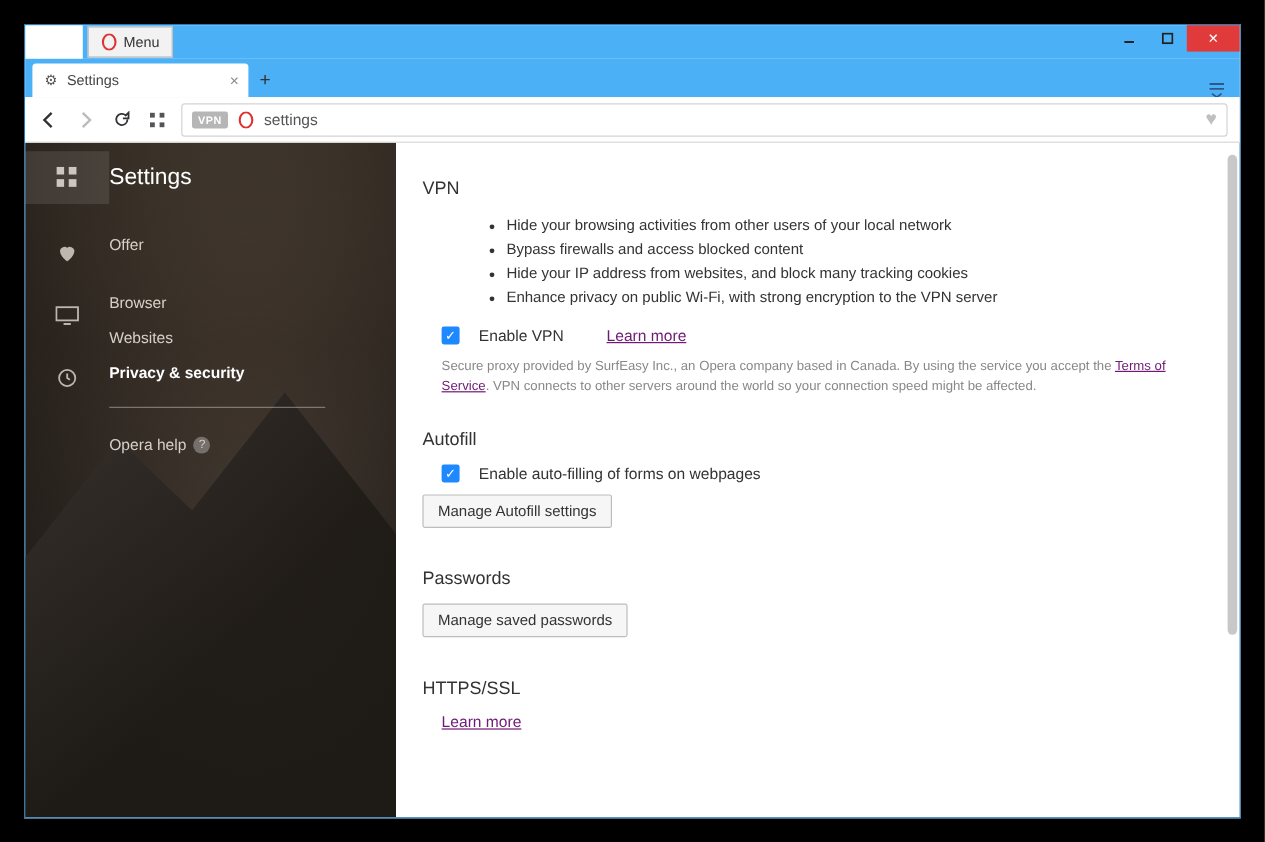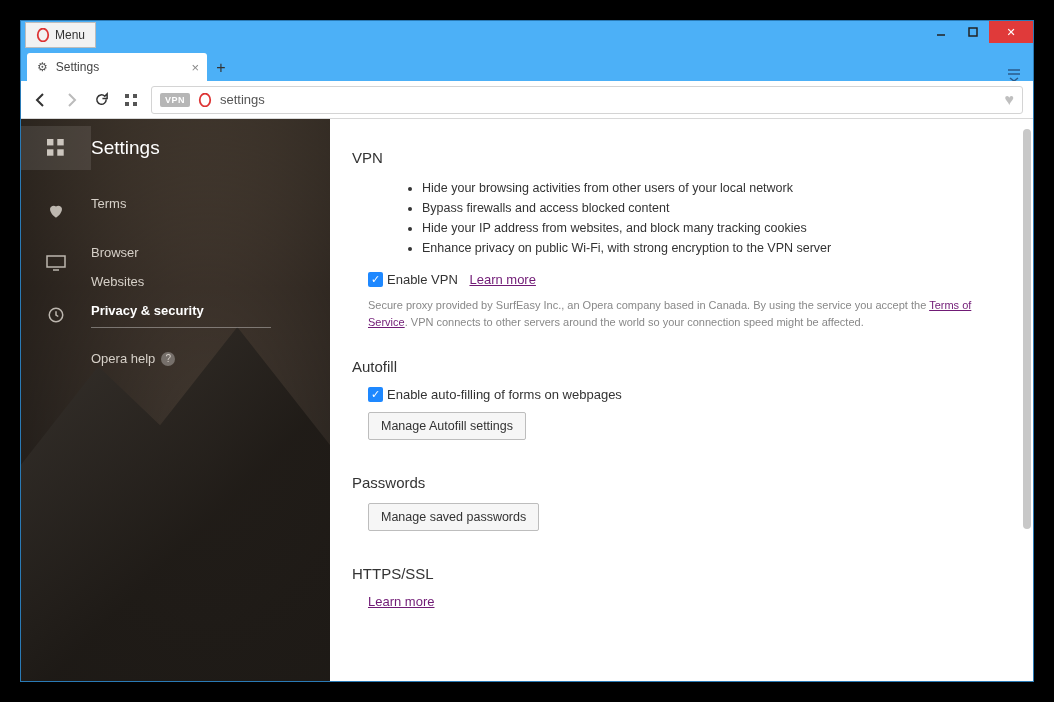--- a/index.html
+++ b/index.html
@@ -1,20 +1,20 @@
 <!DOCTYPE html>
 <html><head>
 <meta charset="utf-8">
 <style>
 * { margin: 0; padding: 0; box-sizing: border-box; font-family: "Segoe UI", Arial, sans-serif; }
 body { background: #000; width: 1054px; height: 702px; overflow: hidden; }
 
 .window-frame { position: absolute; inset: 20px; background: #fff; border: 1px solid #2a7ab5; display: flex; flex-direction: column; }
 
-.titlebar { height: 28px; background: #4cb0f7; display: flex; align-items: center; position: relative; }
+.titlebar { height: 28px; background: #4cb0f7; display: flex; align-items: center; position: relative; margin-left: 48px; }
 .menu-btn { height: 26px; margin-left: 4px; padding: 0 10px; background: #f2f2f2; border: 1px solid #bcbcbc; display: flex; align-items: center; gap: 5px; font-size: 12px; color: #333; cursor: pointer; }
 .menu-btn svg { width: 14px; height: 14px; }
 .win-controls { position: absolute; right: 0; top: 0; display: flex; height: 22px; }
 .win-btn { width: 32px; height: 22px; display: flex; align-items: center; justify-content: center; cursor: pointer; font-size: 12px; color: #222; }
 .win-btn.close { background: #e03a3a; color: #fff; width: 44px; }
 .win-btn.close:before { content:"✕"; font-size:11px; }
 
 .tabstrip { height: 32px; background: #4cb0f7; display: flex; align-items: flex-end; padding-left: 6px; }
 .tab { height: 28px; background: #fff; border-top-left-radius: 3px; border-top-right-radius: 3px; display: flex; align-items: center; padding: 0 8px 0 10px; gap: 8px; min-width: 180px; font-size: 12px; color: #444; }
 .tab .gear { font-size: 12px; color: #555; }
@@ -35,34 +35,34 @@
 .sidebar { width: 309px; background: linear-gradient(180deg, #6a5a4a 0%, #4a3e34 30%, #2e2a26 100%); position: relative; color: #fff; display: flex; }
 .sidebar::before { content:""; position:absolute; inset:0; background: radial-gradient(ellipse at 60% 60%, rgba(0,0,0,0.0) 0%, rgba(0,0,0,0.6) 100%); pointer-events:none; }
 .mountain { position:absolute; bottom:0; left:0; right:0; height:70%; background: linear-gradient(135deg, #3a3530 0%, #1e1a16 60%); clip-path: polygon(0% 45%, 25% 20%, 45% 35%, 70% 10%, 100% 40%, 100% 100%, 0% 100%); opacity:0.9; }
 .icon-rail { width: 70px; display: flex; flex-direction: column; align-items: center; padding-top: 18px; gap: 30px; position: relative; z-index: 2; }
 .rail-icon { width: 22px; height: 22px; color: #d6d0c8; opacity: 0.85; cursor: pointer; display:flex;align-items:center;justify-content:center; }
 .rail-icon.active { background: rgba(255,255,255,0.12); width:70px; height:44px; margin-top:-11px; padding-top:0; }
 .side-nav { flex:1; padding-top: 18px; position: relative; z-index: 2; }
 .side-title { font-size: 19px; font-weight: 400; color: #fff; margin-bottom: 30px; }
 .side-link { display:block; font-size: 13px; color: #d6d0c8; padding: 7px 0; cursor: pointer; }
 .side-link.sub { }
-.side-link.active { color: #fff; font-weight: 600; border-bottom: 1px solid rgba(255,255,255,0.35); padding-bottom: 9px; margin-bottom: 6px; width: 180px; }
+.side-link.active { color: #fff; font-weight: 600; border-bottom: 1px solid rgba(255,255,255,0.35); padding-bottom: 21px; margin-bottom: 6px; width: 180px; }
 .side-link.help { margin-top: 16px; display:flex; align-items:center; gap:6px; }
 .help-q { display:inline-flex; width:14px; height:14px; border-radius:50%; background:rgba(255,255,255,0.3); align-items:center; justify-content:center; font-size:10px; }
 
 .main { flex: 1; overflow-y: auto; padding: 22px 28px 30px 22px; font-size: 13px; color: #333; position: relative; }
 .sect-h { font-size: 15px; color: #333; margin-bottom: 12px; margin-top: 8px; }
 ul.bullets { list-style: disc; padding-left: 34px; margin-bottom: 14px; }
 ul.bullets li { font-size: 12.5px; color: #333; padding: 3px 0; margin-left: 36px; }
-.chk-row { display:flex; align-items:center; gap:4px; padding-left: 16px; margin: 6px 0 10px 0; }
+.chk-row { display:flex; align-items:center; gap:16px; padding-left: 16px; margin: 6px 0 10px 0; }
 .chk { width:15px; height:15px; background:#1e88ff; border-radius:2px; display:flex; align-items:center; justify-content:center; color:#fff; font-size:11px; cursor:pointer; }
 .chk::before { content:"✓"; }
 .lnk { color: #701a75; text-decoration: underline; cursor: pointer; }
 .fineprint { font-size: 11px; color: #888; padding-left: 16px; line-height: 1.5; margin-bottom: 28px; max-width: 630px; }
-.btn { display:inline-block; border:1px solid #bdbdbd; background:#f6f6f6; padding: 6px 12px; font-size: 12.5px; cursor:pointer; margin-left:16px; margin-bottom: 26px; border-radius:2px; }
+.btn { display:inline-block; border:1px solid #bdbdbd; background:#f6f6f6; padding: 6px 12px; font-size: 12.5px; cursor:pointer; margin-bottom: 26px; border-radius:2px; }
 .row-inline { display:flex; align-items:center; gap:12px; margin-left:16px; margin-bottom:26px; }
 .row-inline .btn { margin:0; }
 
 .scrollbar { position:absolute; right:2px; top:10px; width:8px; height:400px; background:#c8c8c8; border-radius:4px; }
 
 svg { display:block; }
 </style>
 </head>
 <body>
 
@@ -164,21 +164,21 @@
           </div>
         <div class="rail-icon">
             <svg width="18" height="18" viewBox="0 0 24 24">
               <circle cx="12" cy="12" r="9" fill="none" stroke="#d6d0c8" stroke-width="2"></circle>
               <path d="M12 7v5l3 2" stroke="#d6d0c8" stroke-width="2" fill="none"></path>
             </svg>
           </div>
       </div>
       <div class="side-nav">
         <div class="side-title">Settings</div>
-        <div class="side-link">Terms</div>
+        <div class="side-link">Offer</div>
         <div style="height:20px"></div>
         <div class="side-link sub">Browser</div>
         <div class="side-link sub">Websites</div>
         <div class="side-link sub active">Privacy &amp; security</div>
         <div class="side-link help">
           <span>Opera help</span>
           <span class="help-q">?</span>
         </div>
       </div>
     </div>

